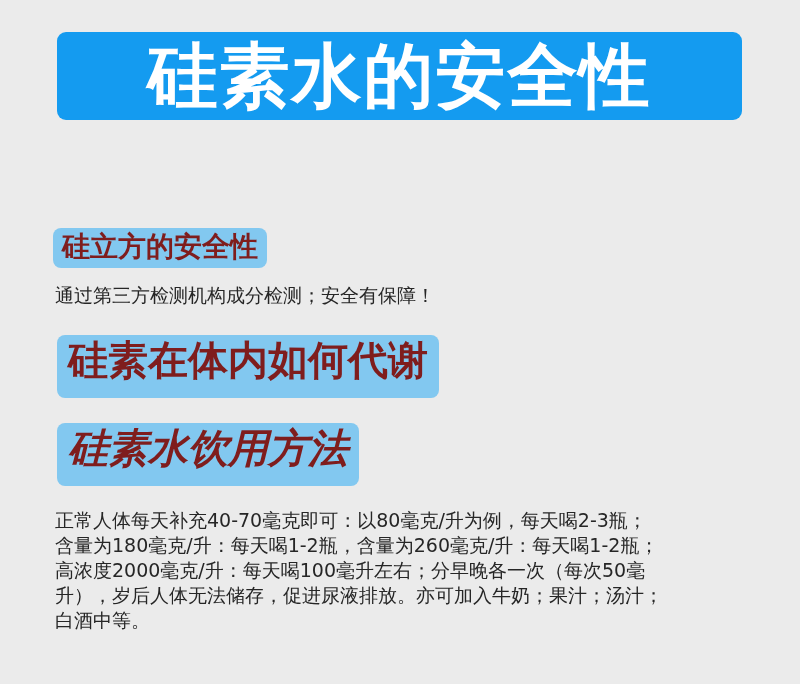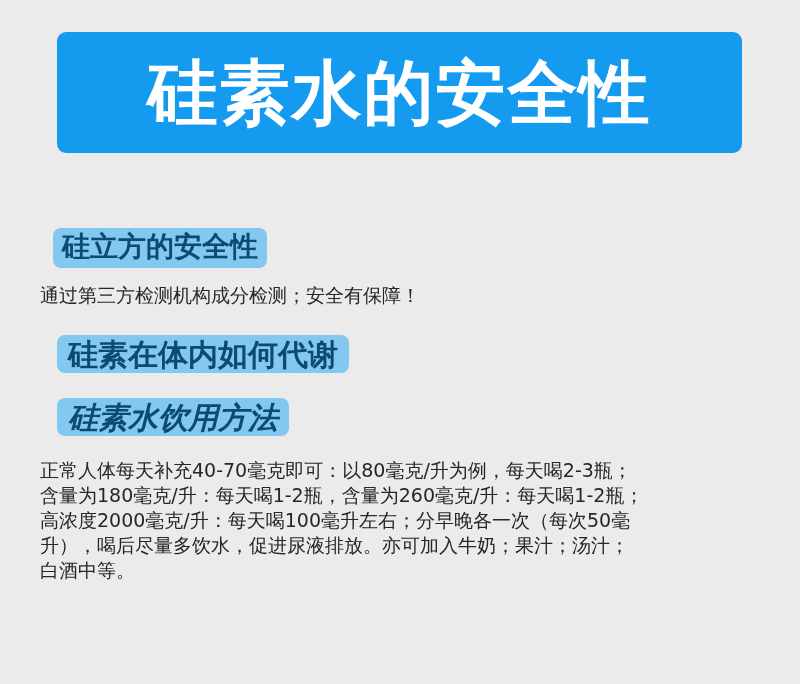--- a/index.html
+++ b/index.html
@@ -22,21 +22,21 @@
     height: 684px;
     box-sizing: border-box;
   }
 
   
   .banner {
     position: absolute;
     left: 57px;
     top: 32px;
     width: 685px;
-    height: 121px;
+    height: 88px;
     background: #149bf0;
     border-radius: 9px;
     display: flex;
     align-items: center;
     justify-content: center;
   }
   .banner-title {
     color: #ffffff;
     font-size: 70px;
     font-weight: bold;
@@ -61,38 +61,38 @@
   .heading-wrap {
     padding-left: 53px;
   }
   .heading-wrap.indent {
     padding-left: 57px;
   }
 
   .heading {
     display: inline-block;
     background: #82c8f0;
-    color: #0c4a6e;
+    color: #7f1d1d;
     font-size: 28px;
     font-weight: bold;
     line-height: 1;
     padding: 5px 9px 7px 9px;
     border-radius: 8px;
     white-space: nowrap;
   }
   .heading.big {
-    font-size: 30px;
-    padding: 5px 11px 3px 11px;
+    font-size: 40px;
+    padding: 5px 11px 18px 11px;
   }
 
   .body-text {
     color: #262626;
     font-size: 19px;
     line-height: 25px;
-    padding-left: 40px;
+    padding-left: 55px;
     padding-right: 40px;
     white-space: pre-line;
     font-weight: normal;
   }
 
   .sec1 .heading-wrap { margin-top: 0px; }
   .sec1 .body-text { margin-top: 15px; }
 
   .sec2 .heading-wrap { margin-top: 27px; }
   .sec2 .body-text { margin-top: 16px; }
@@ -124,18 +124,18 @@
       </div>
     </div>
 
     <div class="section sec3">
       <div class="heading-wrap indent">
         <span class="heading big">硅素水饮用方法</span>
       </div>
       <div class="body-text">正常人体每天补充40-70毫克即可：以80毫克/升为例，每天喝2-3瓶；
 含量为180毫克/升：每天喝1-2瓶，含量为260毫克/升：每天喝1-2瓶；
 高浓度2000毫克/升：每天喝100毫升左右；分早晚各一次（每次50毫
-升），喝后尽量多饮水，促进尿液排放。亦可加入牛奶；果汁；汤汁；
+升），岁后人体无法储存，促进尿液排放。亦可加入牛奶；果汁；汤汁；
 白酒中等。</div>
     </div>
 
   </div>
 </div>
 
 </body></html>

